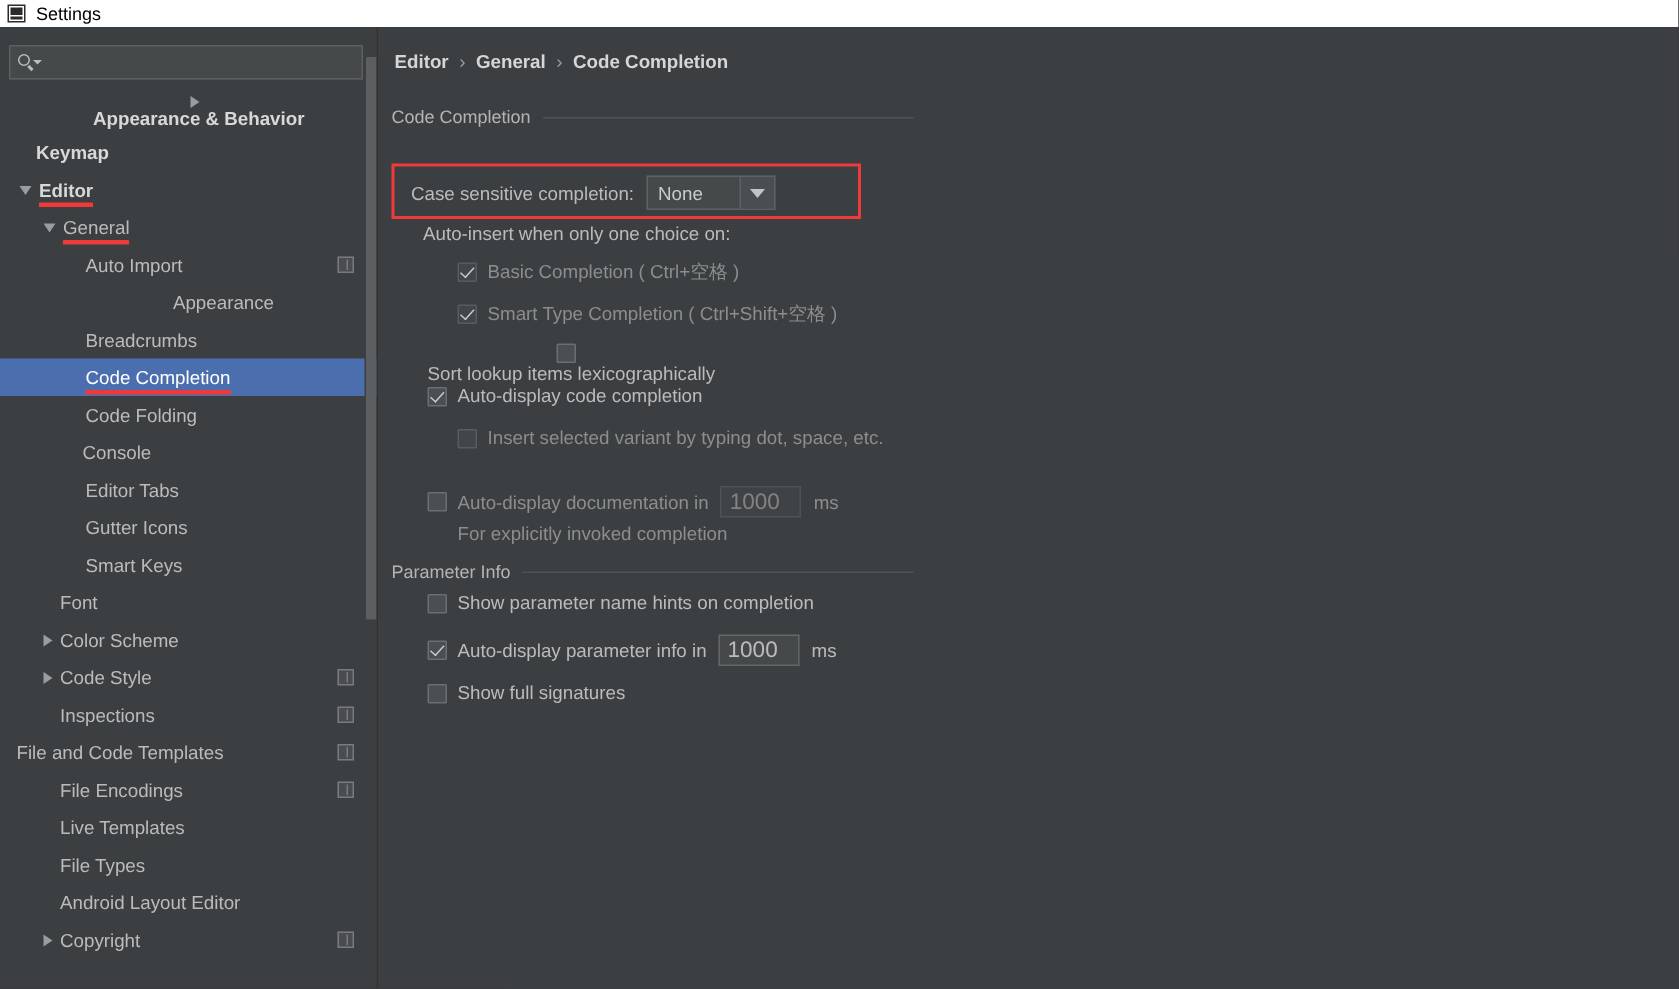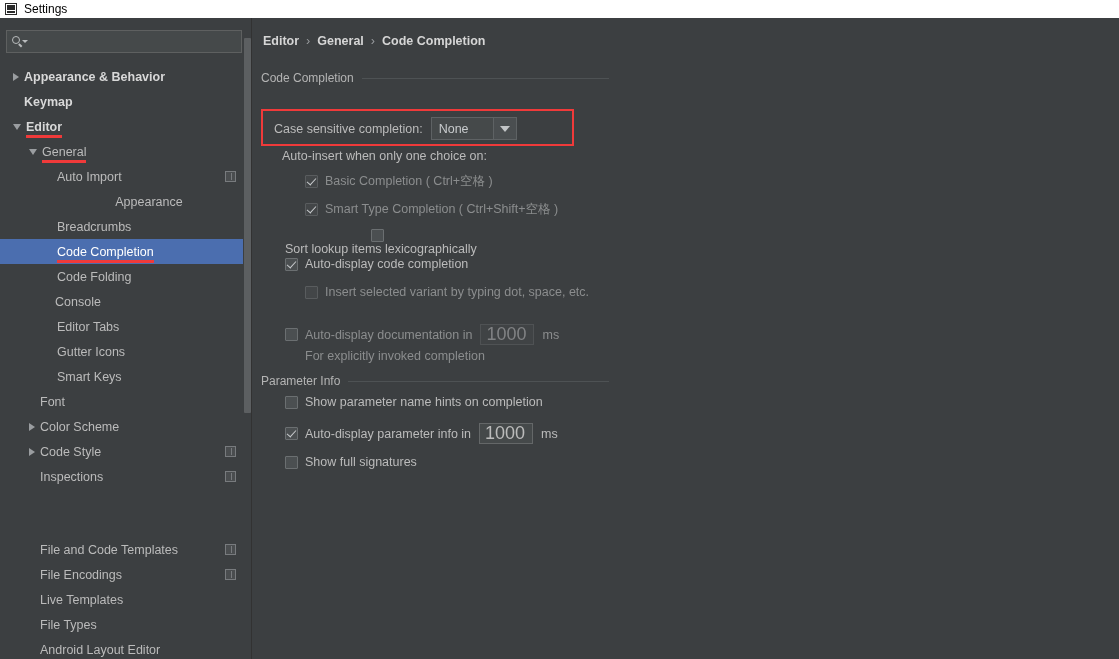--- a/index.html
+++ b/index.html
@@ -257,21 +257,21 @@
   }
   .plain-label.dim { color: #8b8d8e; }
 
   .num-field {
     width: 54px; height: 21px;
     box-sizing: border-box;
     background: #45494a;
     border: 1px solid #646768;
     color: #bbbbbb;
     font-family: "Liberation Sans", sans-serif;
-    font-size: 18px;
+    font-size: 15px;
     padding: 0 5px;
     outline: none;
     margin-left: 8px;
   }
   .num-field.disabled {
     border-color: #4f5254;
     color: #808284;
     background: #404345;
   }
   .ms { margin-left: 8px; }
@@ -340,21 +340,21 @@
       <div class="search-wrap">
         <span class="search-icon">
           <span class="lens"></span>
             <span class="handle"></span>
             <span class="caret"></span>
         </span>
         <input class="search-input" type="text" value="" placeholder="" style="">
       </div>
 
       <div class="tree" id="tree">
-          <div class="row bold" style="padding-left: 13px;">
+          <div class="row bold" style="padding-left: 13px; flex-direction: column;">
             <span class="arrow collapsed"></span>
             <span class="label">Appearance &amp; Behavior</span>
           </div>
           <div class="row bold" style="padding-left: 13px;">
             <span class="arrow none"></span>
             <span class="label">Keymap</span>
           </div>
           <div class="row bold" style="padding-left: 13px;">
             <span class="arrow expanded"></span>
             <span class="label">Editor<span class="underline" style="width: 100%;"></span></span>
@@ -411,21 +411,21 @@
           <div class="row" style="padding-left: 29px;">
             <span class="arrow collapsed"></span>
             <span class="label">Code Style</span>
             <span class="scope-icon"></span>
           </div>
           <div class="row" style="padding-left: 29px;">
             <span class="arrow none"></span>
             <span class="label">Inspections</span>
             <span class="scope-icon"></span>
           </div>
-          <div class="row" style="padding-left: 29px; margin-top: 48px;">
+          <div class="row" style="">
             <span class="arrow none"></span>
             <span class="label">File and Code Templates</span>
             <span class="scope-icon"></span>
           </div>
           <div class="row" style="padding-left: 29px;">
             <span class="arrow none"></span>
             <span class="label">File Encodings</span>
             <span class="scope-icon"></span>
           </div>
           <div class="row" style="padding-left: 29px;">

